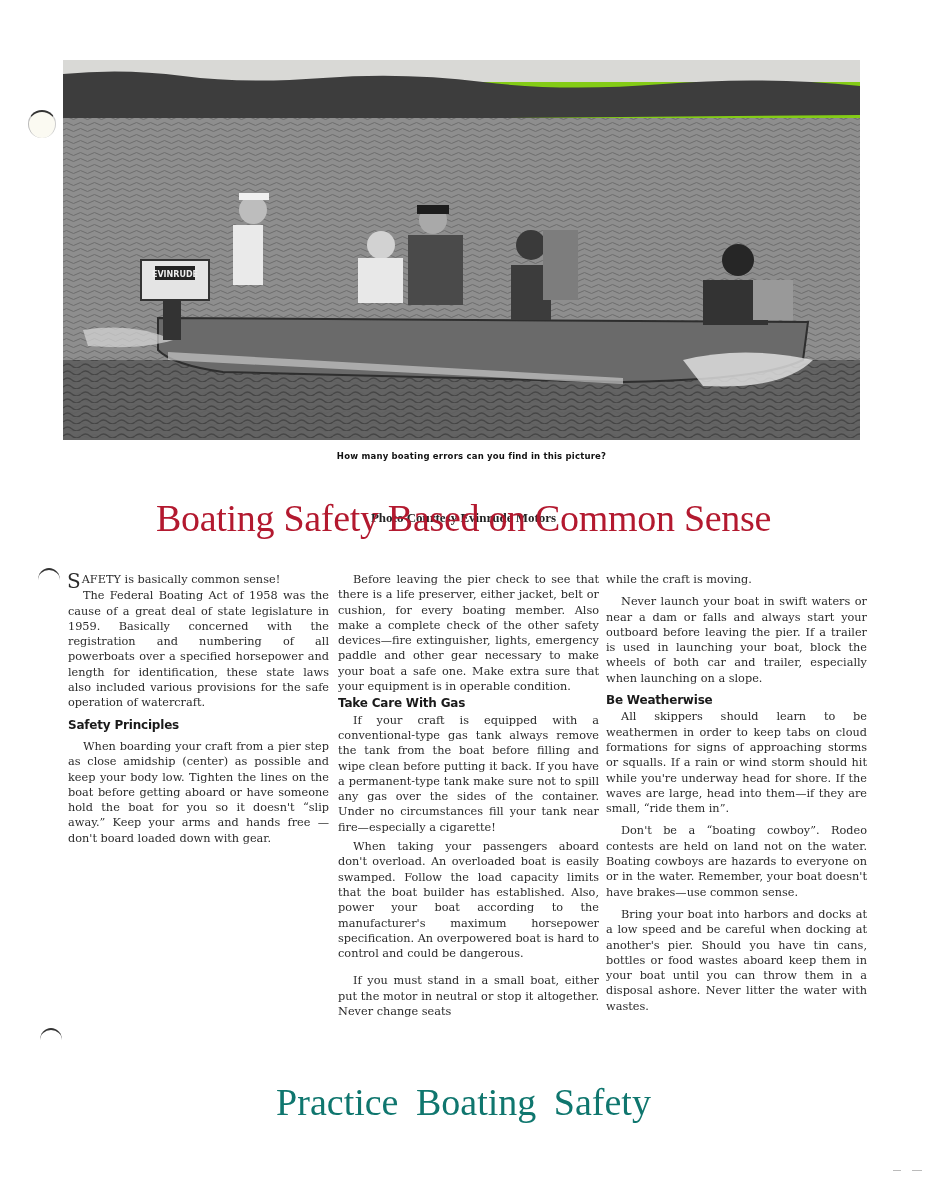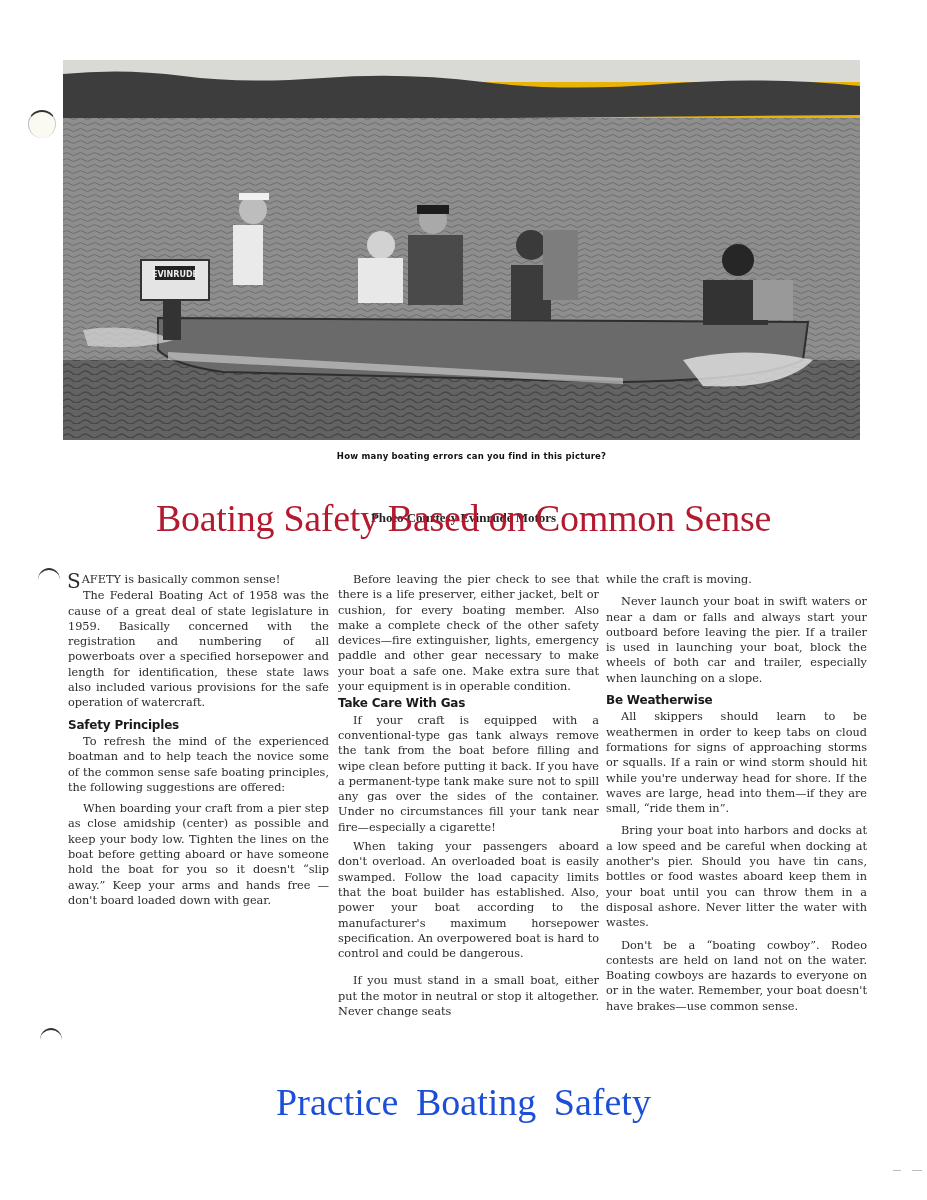--- a/index.html
+++ b/index.html
@@ -6,40 +6,40 @@
     body {
       width: 927px; height: 1200px; background: #ffffff; position: relative; overflow: hidden;
       font-family: "DejaVu Serif", serif; color: #2a2a2a;
     }
     .punch-hole {
       position: absolute; width: 26px; height: 26px; border-radius: 50%;
       background: #fbfaf2; border-top: 2px solid #333; border-left: 1px solid #bbb; border-right: 1px solid #ccc;
     }
     .photo {
       position: absolute; left: 63px; top: 60px; width: 797px; height: 380px; overflow: hidden;
-      background: #eab308;
+      background: #84cc16;
     }
     .photo svg { width: 100%; height: 100%; display: block; }
     .caption1 {
       position: absolute; left: 0; width: 927px; top: 451px; text-align: center;
       font-family: "DejaVu Sans", sans-serif; font-weight: bold; font-size: 8.5px; color: #111;
       letter-spacing: 0.2px;
       padding-left: 8px;
     }
     .caption2 {
       position: absolute; left: 0; width: 927px; top: 467px; text-align: center;
       font-family: "Liberation Serif", serif; font-weight: bold; font-size: 13px; color: #222; margin-top: 43px;
     }
     .headline {
       position: absolute; left: 0; width: 927px; top: 496px; text-align: center;
       font-family: "Liberation Serif", serif; font-size: 38px; color: #b3192f; letter-spacing: -0.3px;
     }
     .footer-title {
       position: absolute; left: 0; width: 927px; top: 1080px; text-align: center;
-      font-family: "Liberation Serif", serif; font-size: 38px; color: #1d4ed8; word-spacing: 8px;
+      font-family: "Liberation Serif", serif; font-size: 38px; color: #0f766e; word-spacing: 8px;
     }
     .col {
       position: absolute; top: 572px; width: 261px;
       font-family: "DejaVu Serif", serif; font-size: 11.3px; line-height: 15.3px; color: #2b2b2b;
       text-align: justify;
     }
     .col p { margin: 0 0 7px 0; text-indent: 15px; }
     .col p.tight { margin-bottom: 1px; }
     .col p.noindent { text-indent: 0; }
     .col h3 {
@@ -112,37 +112,36 @@
 
 <div class="punch-hole" style="left:38px; top:568px; width:22px; height:22px; background:transparent; border-left:none; border-right:none;"></div>
 <div class="punch-hole" style="left:40px; top:1028px; width:22px; height:22px; background:transparent; border-left:none; border-right:none;"></div>
 
 <div class="col col-1">
   <p class="first-para tight">
     <span class="dropcap">S</span><span>AFETY is basically common sense!</span>
   </p>
   <p>The Federal Boating Act of 1958 was the cause of a great deal of state legislature in 1959. Basically concerned with the registration and numbering of all powerboats over a specified horsepower and length for identification, these state laws also included various provisions for the safe operation of watercraft.</p>
   <h3>Safety Principles</h3>
-  <p class="tight">To refresh the mind of the experienced boatman and to help teach the novice some of the common sense safe boating principles, the following suggestions are offered:</p>
   <p style="margin-top:6px;">When boarding your craft from a pier step as close amidship (center) as possible and keep your body low. Tighten the lines on the boat before getting aboard or have someone hold the boat for you so it doesn't “slip away.” Keep your arms and hands free — don't board loaded down with gear.</p>
 </div>
 
 <div class="col col-2">
   <p class="tight">Before leaving the pier check to see that there is a life preserver, either jacket, belt or cushion, for every boating member. Also make a complete check of the other safety devices—fire extinguisher, lights, emergency paddle and other gear necessary to make your boat a safe one. Make extra sure that your equipment is in operable condition.</p>
   <h3>Take Care With Gas</h3>
   <p class="tight">If your craft is equipped with a conventional-type gas tank always remove the tank from the boat before filling and wipe clean before putting it back. If you have a permanent-type tank make sure not to spill any gas over the sides of the container. Under no circumstances fill your tank near fire—especially a cigarette!</p>
   <p class="tight" style="margin-top:4px;">When taking your passengers aboard don't overload. An overloaded boat is easily swamped. Follow the load capacity limits that the boat builder has established. Also, power your boat according to the manufacturer's maximum horsepower specification. An overpowered boat is hard to control and could be dangerous.</p>
   <p style="margin-top:12px;">If you must stand in a small boat, either put the motor in neutral or stop it altogether. Never change seats</p>
 </div>
 
 <div class="col col-3">
   <p class="noindent">while the craft is moving.</p>
   <p>Never launch your boat in swift waters or near a dam or falls and always start your outboard before leaving the pier. If a trailer is used in launching your boat, block the wheels of both car and trailer, especially when launching on a slope.</p>
   <h3>Be Weatherwise</h3>
   <p>All skippers should learn to be weathermen in order to keep tabs on cloud formations for signs of approaching storms or squalls. If a rain or wind storm should hit while you're underway head for shore. If the waves are large, head into them—if they are small, “ride them in”.</p>
+  <p>Don't be a “boating cowboy”. Rodeo contests are held on land not on the water. Boating cowboys are hazards to everyone on or in the water. Remember, your boat doesn't have brakes—use common sense.</p>
   <p>Bring your boat into harbors and docks at a low speed and be careful when docking at another's pier. Should you have tin cans, bottles or food wastes aboard keep them in your boat until you can throw them in a disposal ashore. Never litter the water with wastes.</p>
-  <p>Don't be a “boating cowboy”. Rodeo contests are held on land not on the water. Boating cowboys are hazards to everyone on or in the water. Remember, your boat doesn't have brakes—use common sense.</p>
 </div>
 
 <div class="footer-title">Practice Boating Safety</div>
 
 <div class="scan-mark" style="left:893px; top:1170px; width:8px;"></div>
 <div class="scan-mark" style="left:912px; top:1170px; width:10px;"></div>
 
 </body></html>

